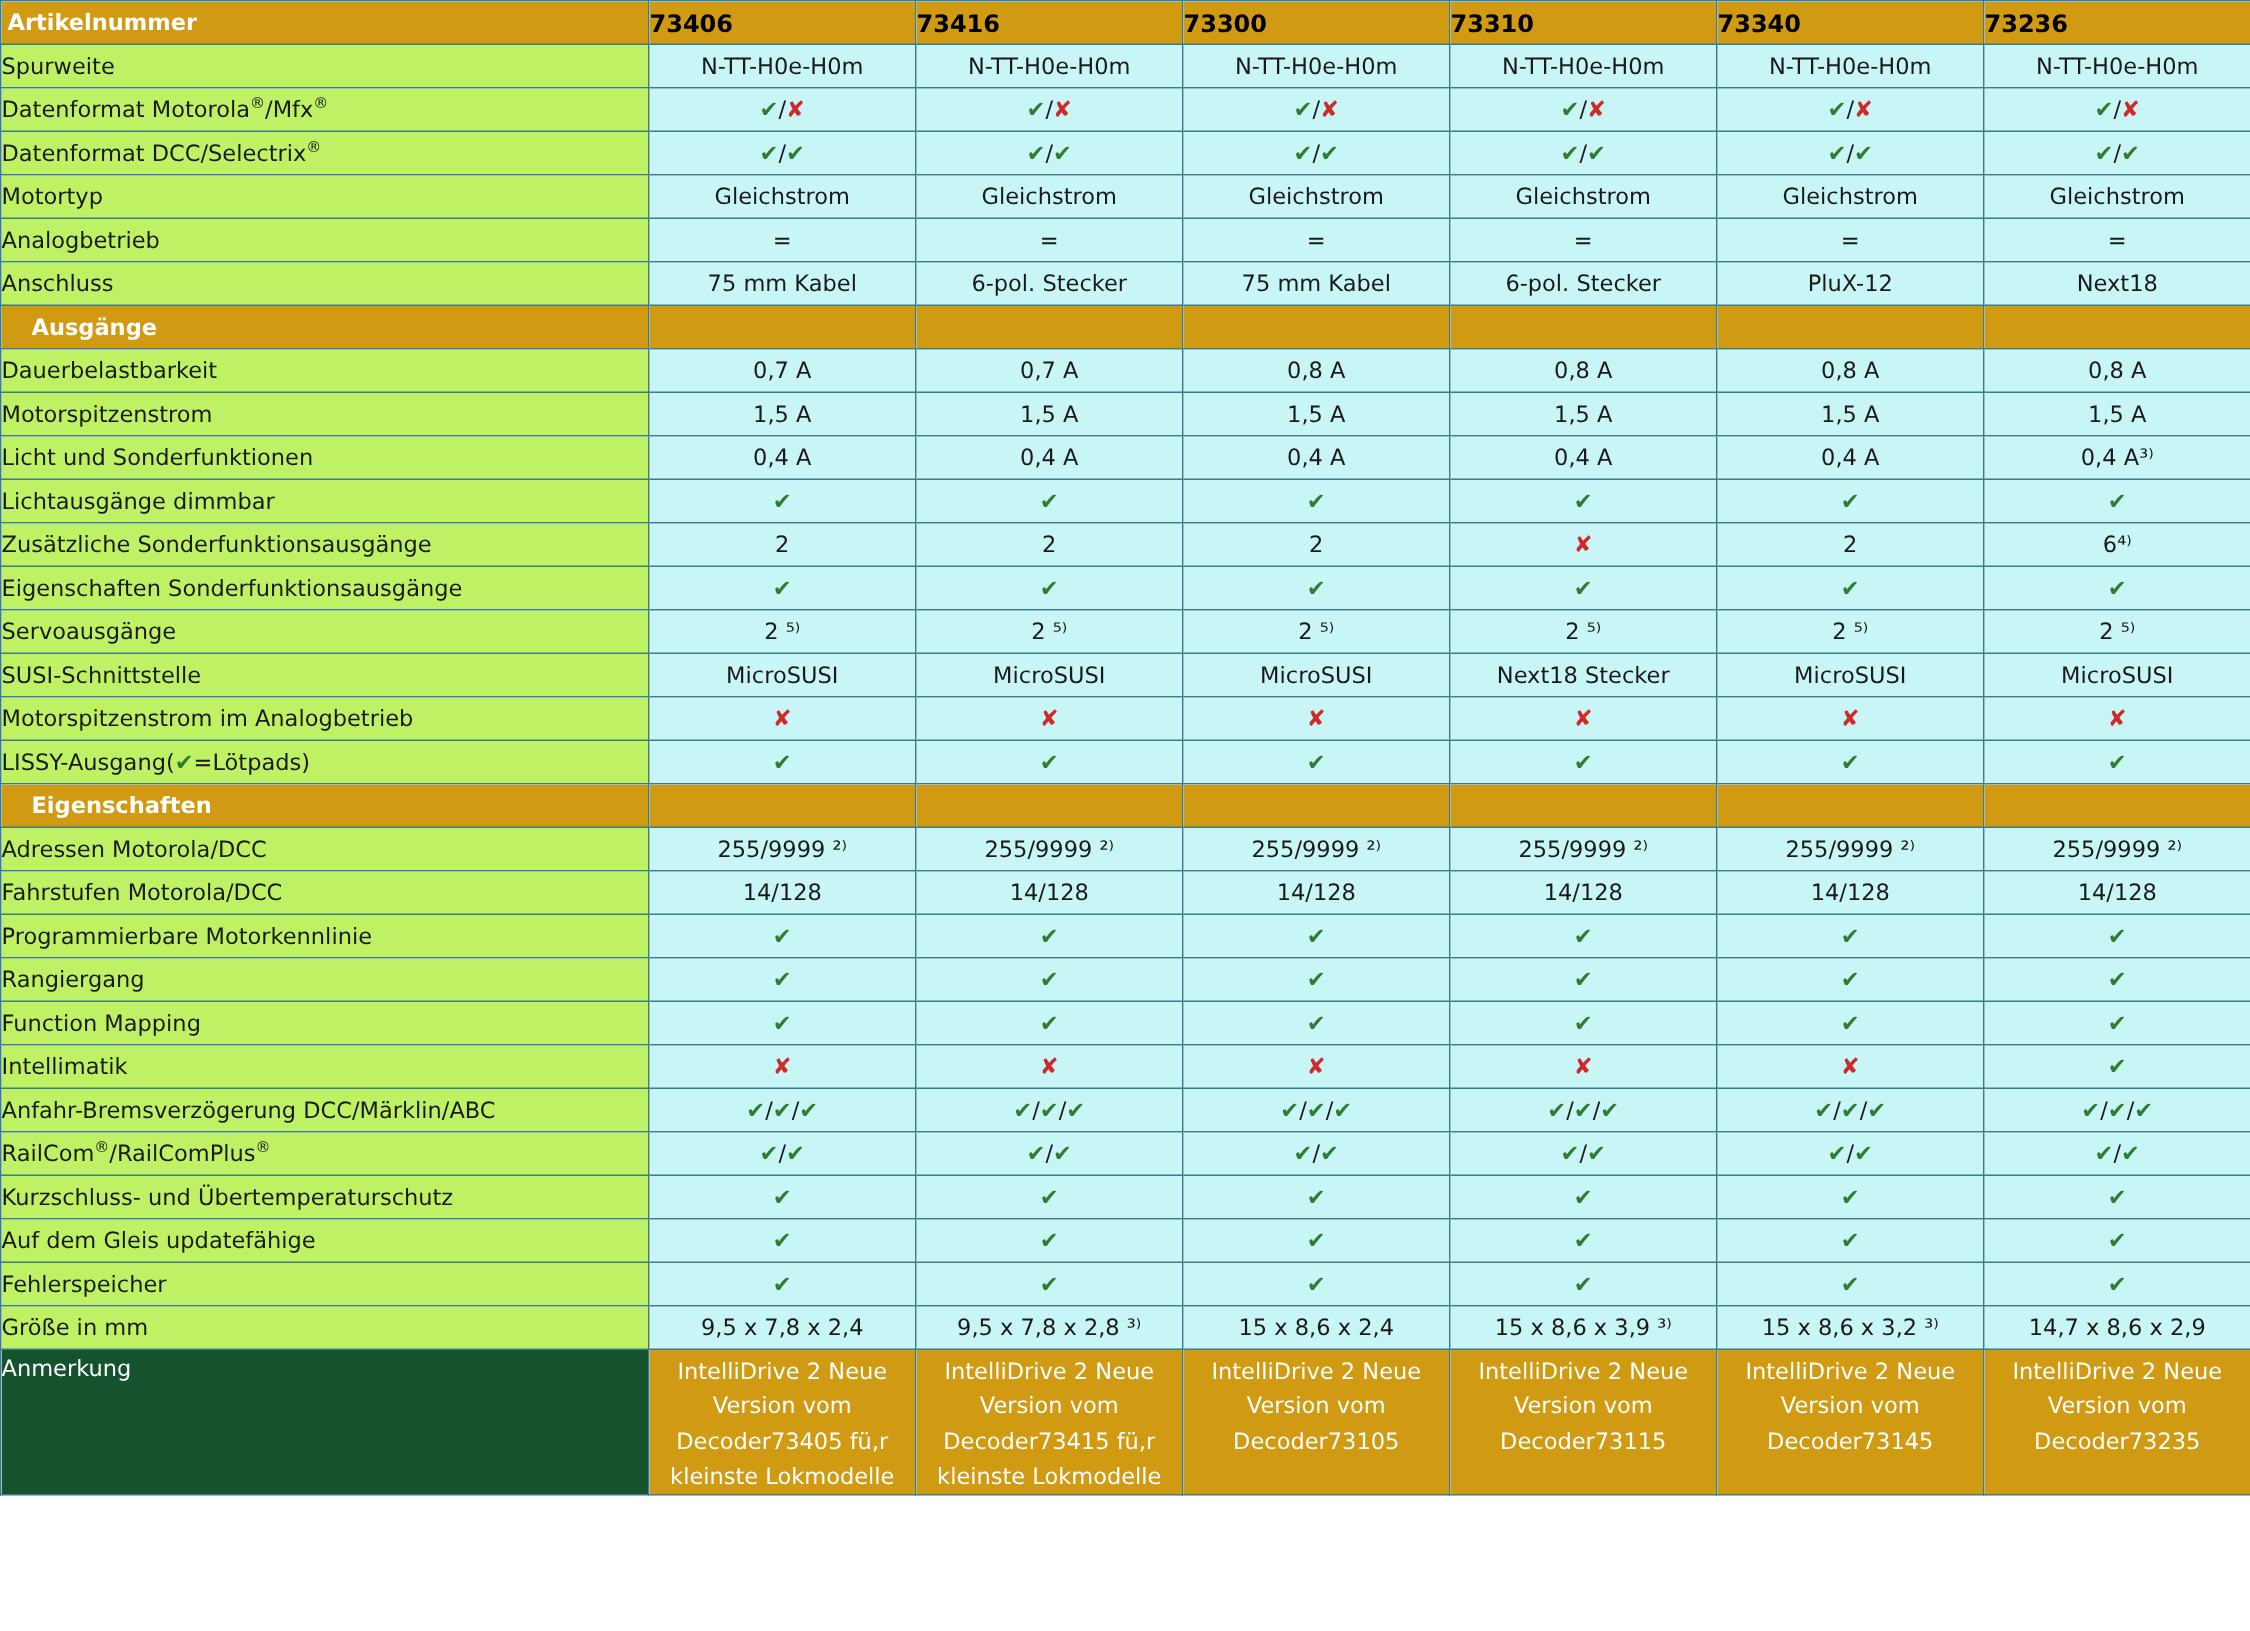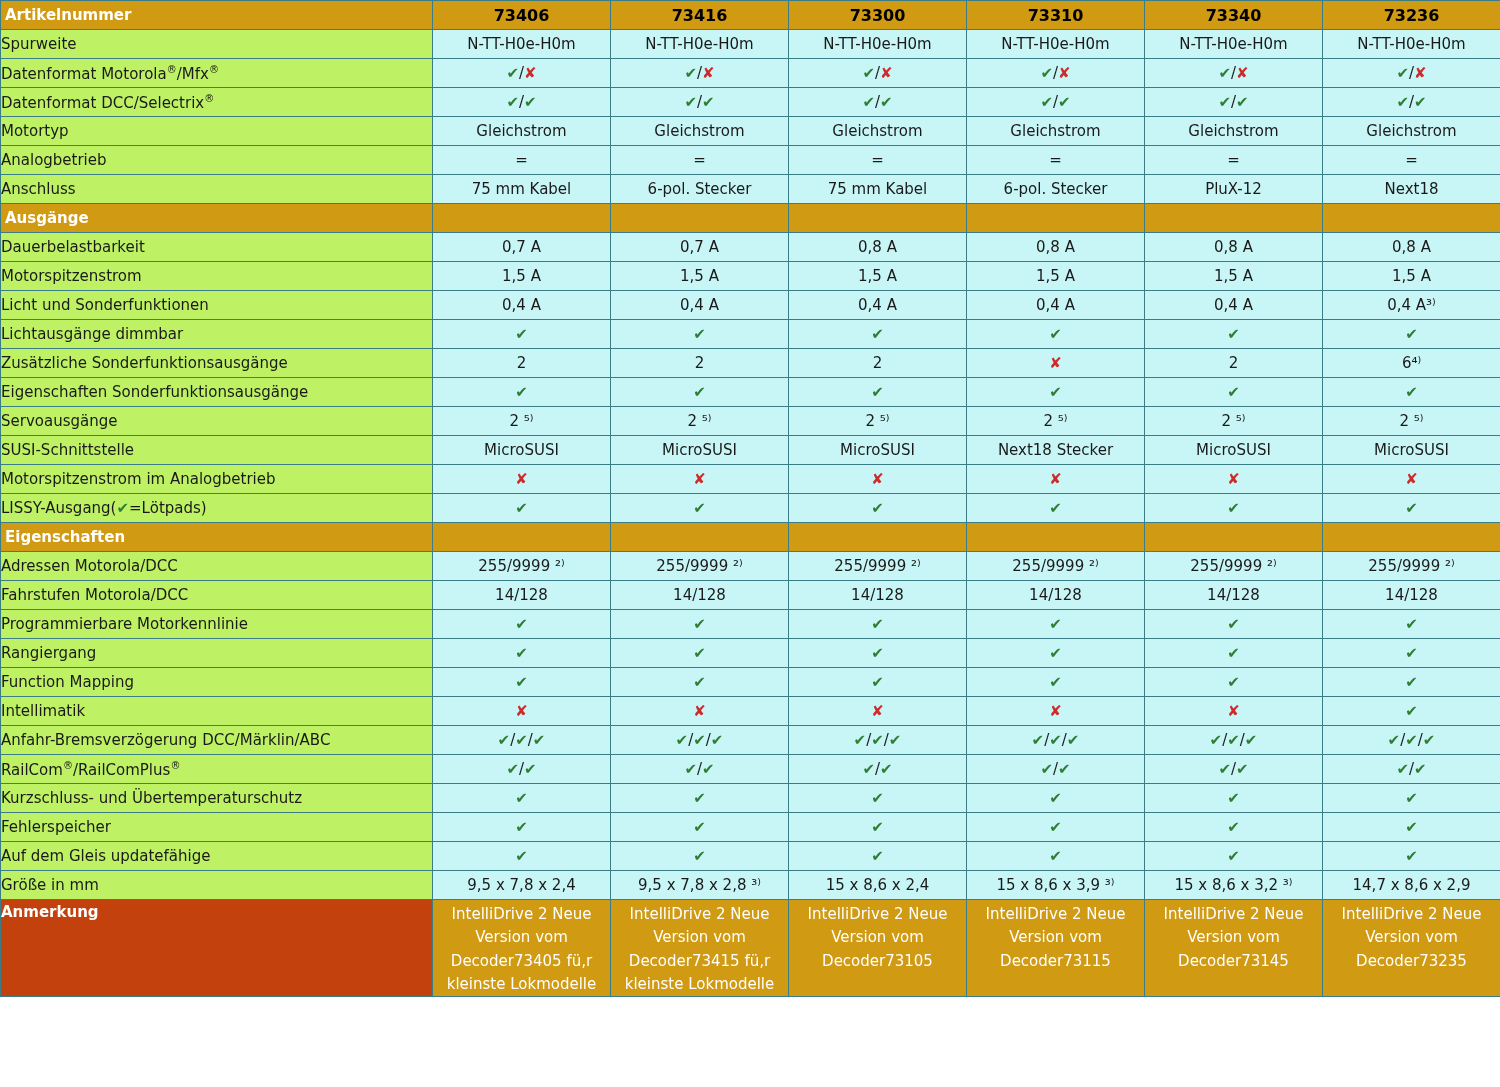--- a/index.html
+++ b/index.html
@@ -49,36 +49,36 @@
     color: #ffffff;
     font-weight: bold;
     border-color: #3b7d87;
   }
   tr.header td.label {
     text-align: left;
     padding-left: 4px;
   }
   tr.header td.val {
     color: #000000;
-    text-align: center;
+    text-align: left;
     font-weight: bold;
     font-size: 16px;
   }
   tr.section td {
     background: #d09a12;
     color: #ffffff;
     font-weight: bold;
   }
-  tr.section td.label { text-align: left; padding-left: 4px; }
+  tr.section td.label { text-align: left; padding-left: 20px; }
   tr.section td.val { background: #d09a12; }
 
   tr.note td.label {
-    background: #c2410c;
+    background: #14532d;
     color: #ffffff;
-    font-weight: bold;
+    font-weight: normal;
     vertical-align: top;
     padding-top: 3px;
   }
   tr.note td.val {
     background: #d09a12;
     color: #ffffff;
     text-align: center;
     vertical-align: top;
     padding-top: 3px;
     white-space: normal;
@@ -351,30 +351,30 @@
       <tr>
         <td class="label">Kurzschluss- und Übertemperaturschutz</td>
         <td class="val"><span class="yes">✔</span></td>
         <td class="val"><span class="yes">✔</span></td>
         <td class="val"><span class="yes">✔</span></td>
         <td class="val"><span class="yes">✔</span></td>
         <td class="val"><span class="yes">✔</span></td>
         <td class="val"><span class="yes">✔</span></td>
       </tr>
       <tr>
+        <td class="label">Auf dem Gleis updatefähige</td>
+        <td class="val"><span class="yes">✔</span></td>
+        <td class="val"><span class="yes">✔</span></td>
+        <td class="val"><span class="yes">✔</span></td>
+        <td class="val"><span class="yes">✔</span></td>
+        <td class="val"><span class="yes">✔</span></td>
+        <td class="val"><span class="yes">✔</span></td>
+      </tr>
+      <tr>
         <td class="label">Fehlerspeicher</td>
-        <td class="val"><span class="yes">✔</span></td>
-        <td class="val"><span class="yes">✔</span></td>
-        <td class="val"><span class="yes">✔</span></td>
-        <td class="val"><span class="yes">✔</span></td>
-        <td class="val"><span class="yes">✔</span></td>
-        <td class="val"><span class="yes">✔</span></td>
-      </tr>
-      <tr>
-        <td class="label">Auf dem Gleis updatefähige</td>
         <td class="val"><span class="yes">✔</span></td>
         <td class="val"><span class="yes">✔</span></td>
         <td class="val"><span class="yes">✔</span></td>
         <td class="val"><span class="yes">✔</span></td>
         <td class="val"><span class="yes">✔</span></td>
         <td class="val"><span class="yes">✔</span></td>
       </tr>
       <tr>
         <td class="label">Größe in mm</td>
         <td class="val">9,5 x 7,8 x 2,4</td>

